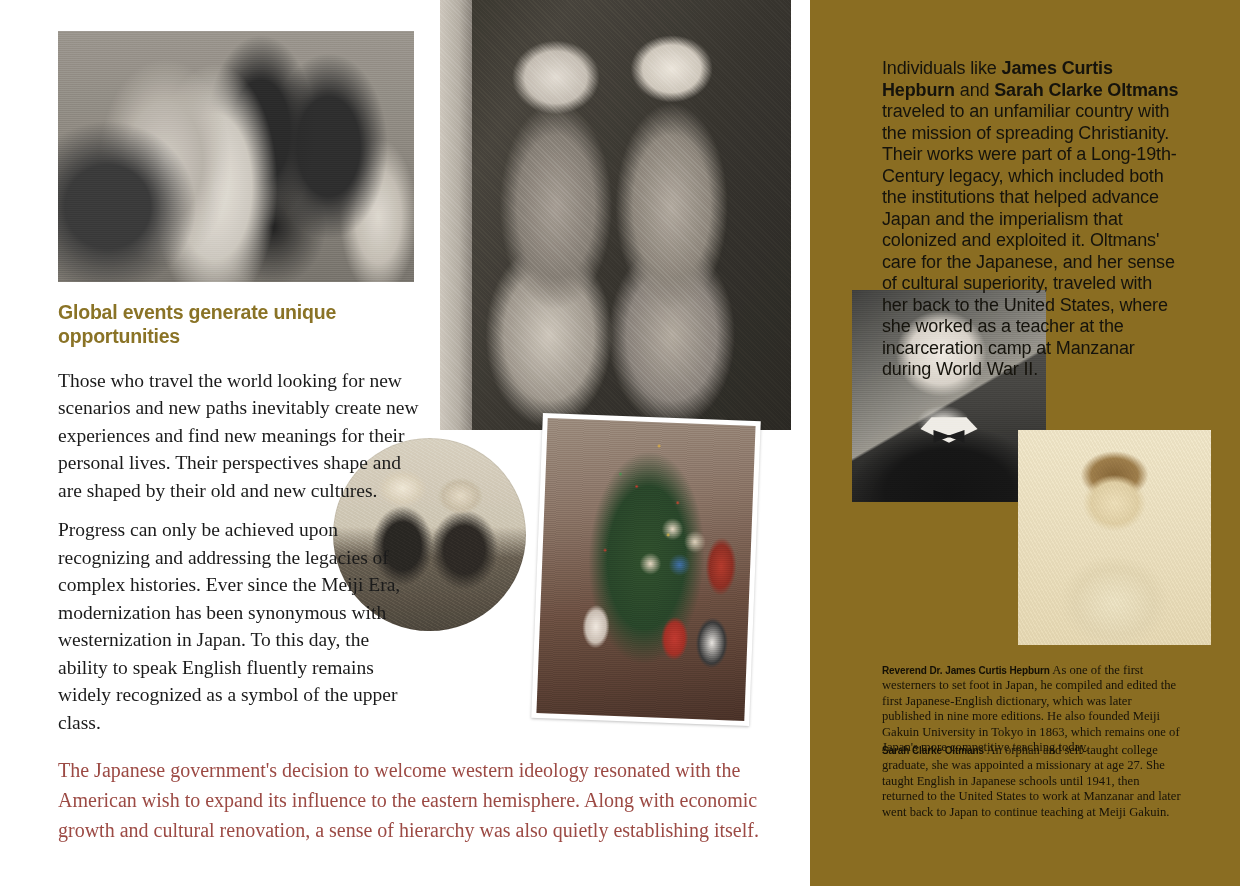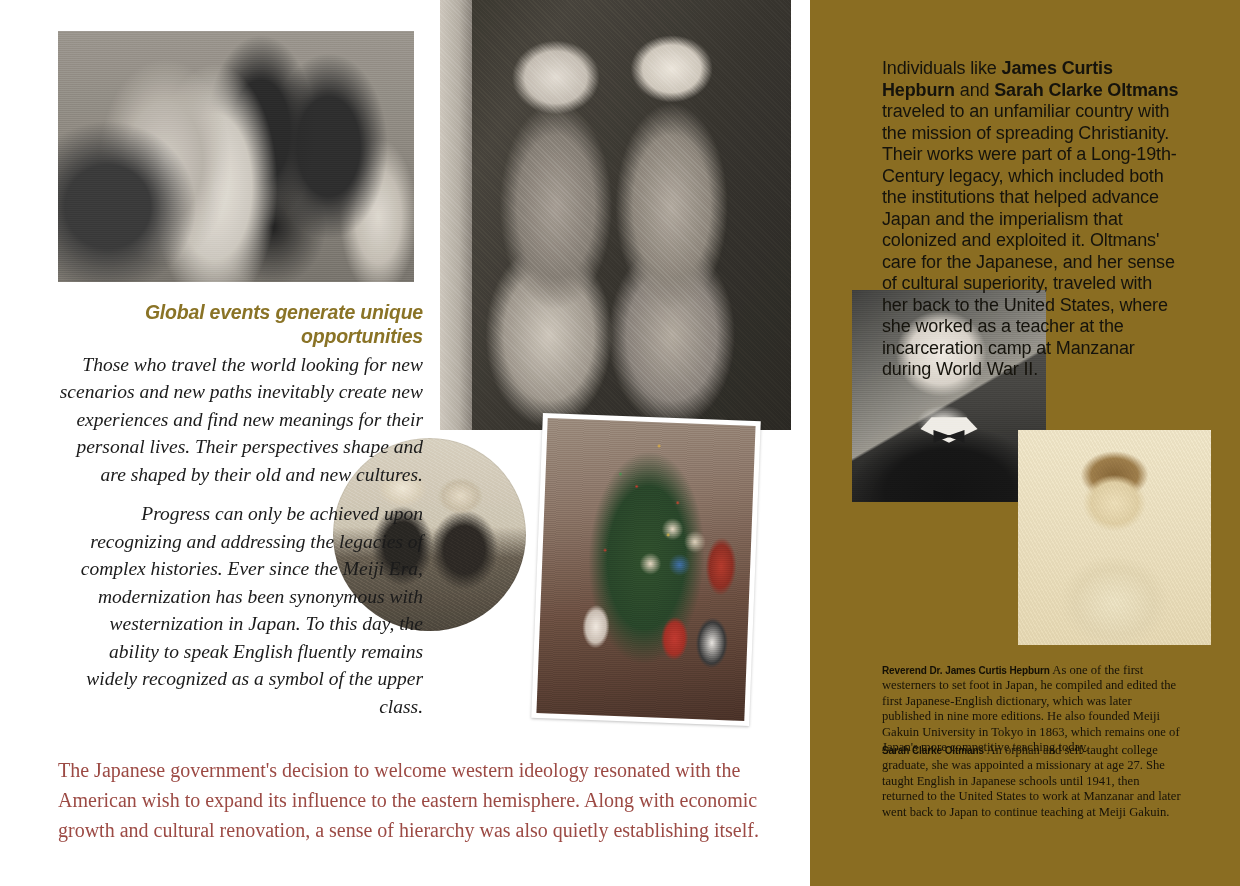--- a/index.html
+++ b/index.html
@@ -21,24 +21,23 @@
   
   .left-col{position:absolute;left:58px;top:300px;width:365px;}
   .lede{
     font-family:"Liberation Sans",sans-serif;
     font-weight:bold;font-size:19.5px;color:#8a7326;
     letter-spacing:-0.2px;line-height:1.25;margin:0 0 2px 0;
     display:block;
   }
   .body-p{
     font-size:19.5px;line-height:27.5px;color:#1b1b1b;margin:0;
-    text-align:right;
-    font-style:italic;
-  }
-  .p-gap{margin-top:2px;}
+    text-align:left;
+  }
+  .p-gap{margin-top:18px;}
   .p-gap2{margin-top:12px;}
 
   .pullquote{
     position:absolute;left:58px;top:755px;width:720px;
     font-size:20px;line-height:30px;color:#9c4a44;
   }
 
   
   .photo{position:absolute;overflow:hidden;}
 

